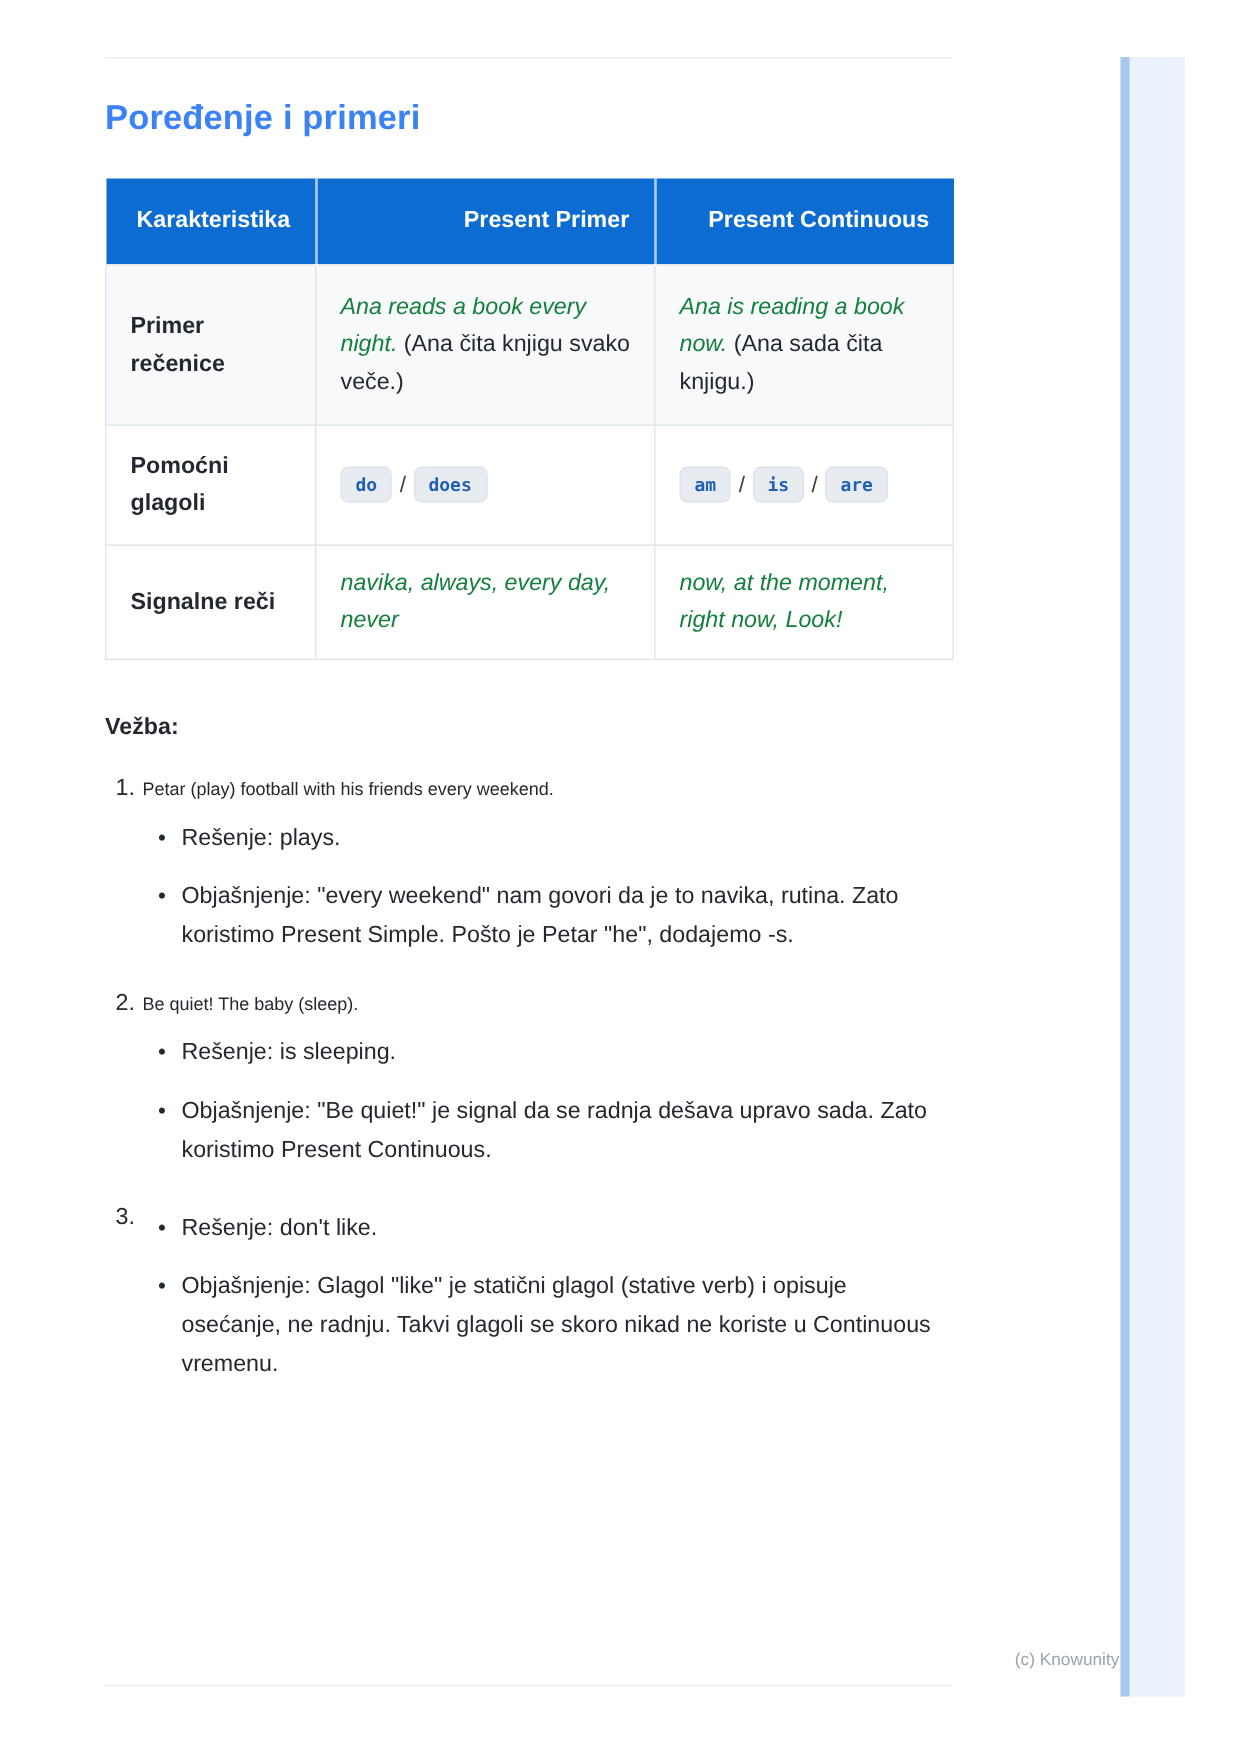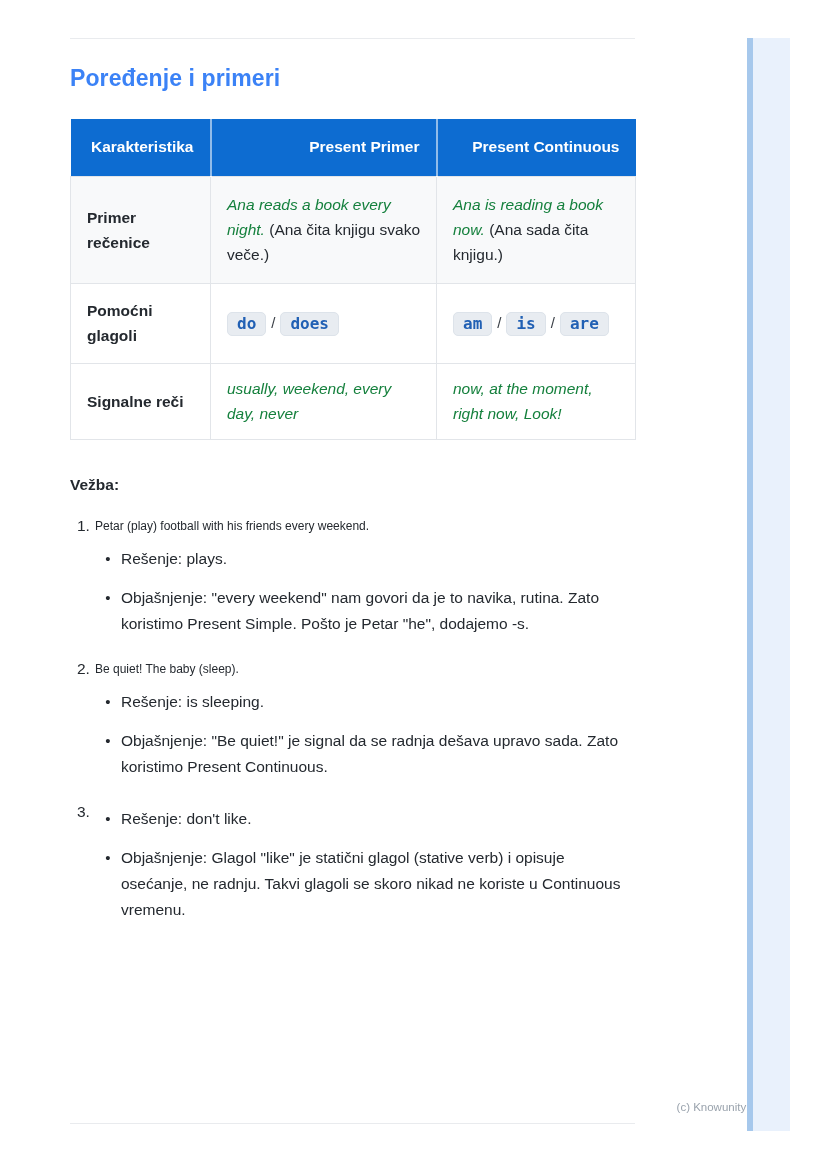--- a/index.html
+++ b/index.html
@@ -33,21 +33,21 @@
   table.cmp tbody tr.alt td { background:#f8f9fa; }
   table.cmp tbody td.rowlabel { font-weight:bold; }
   table.cmp tbody tr.r0 td { height:81px; }
   table.cmp tbody tr.r1 td { height:107px; }
   table.cmp tbody tr.r2 td { height:80px; }
   table.cmp tbody tr.r3 td { height:81px; }
   table.cmp tbody tr.r4 td { height:76px; }
   .it { font-style:italic; color:#15803d; }
   .chip {
     display:inline-block; font-family:"DejaVu Sans Mono", monospace;
-    font-size:16px; font-weight:bold; color:#2160b4;
+    font-size:12px; font-weight:bold; color:#2160b4;
     background:#e8ecf1; border:1px solid #dde3ea; border-radius:5px;
     padding:3px 9px; line-height:16px; vertical-align:middle;
   }
   .slash { display:inline-block; margin:0 5px; color:#3a3f46; font-size:15px; }
   .chip-suffix { display:inline; margin-left:4px; }
 
   .ex-heading { margin-top:36px; font-size:15.5px; font-weight:bold; }
   .ex-item { margin-top:19px; display:flex; }
   .ex-num { width:25px; flex:0 0 25px; font-size:15.5px; line-height:26px; text-align:left; padding-left:7px; }
   .ex-body { flex:1; }
@@ -104,21 +104,21 @@
           <td class="rowlabel">Pomoćni glagoli</td>
           <td>
             <span class="chip">do</span><span class="slash">/</span><span class="chip">does</span>
           </td>
           <td>
             <span class="chip">am</span><span class="slash">/</span><span class="chip">is</span><span class="slash">/</span><span class="chip">are</span>
           </td>
         </tr>
         <tr class="r4">
           <td class="rowlabel">Signalne reči</td>
-          <td><span class="it">usually, weekend, every day, never</span></td>
+          <td><span class="it">navika, always, every day, never</span></td>
           <td><span class="it">now, at the moment, right now, Look!</span></td>
         </tr>
       </tbody>
     </table>
 
     <div class="ex-heading">Vežba:</div>
 
     <div class="ex-item">
       <div class="ex-num">1.</div>
       <div class="ex-body">

